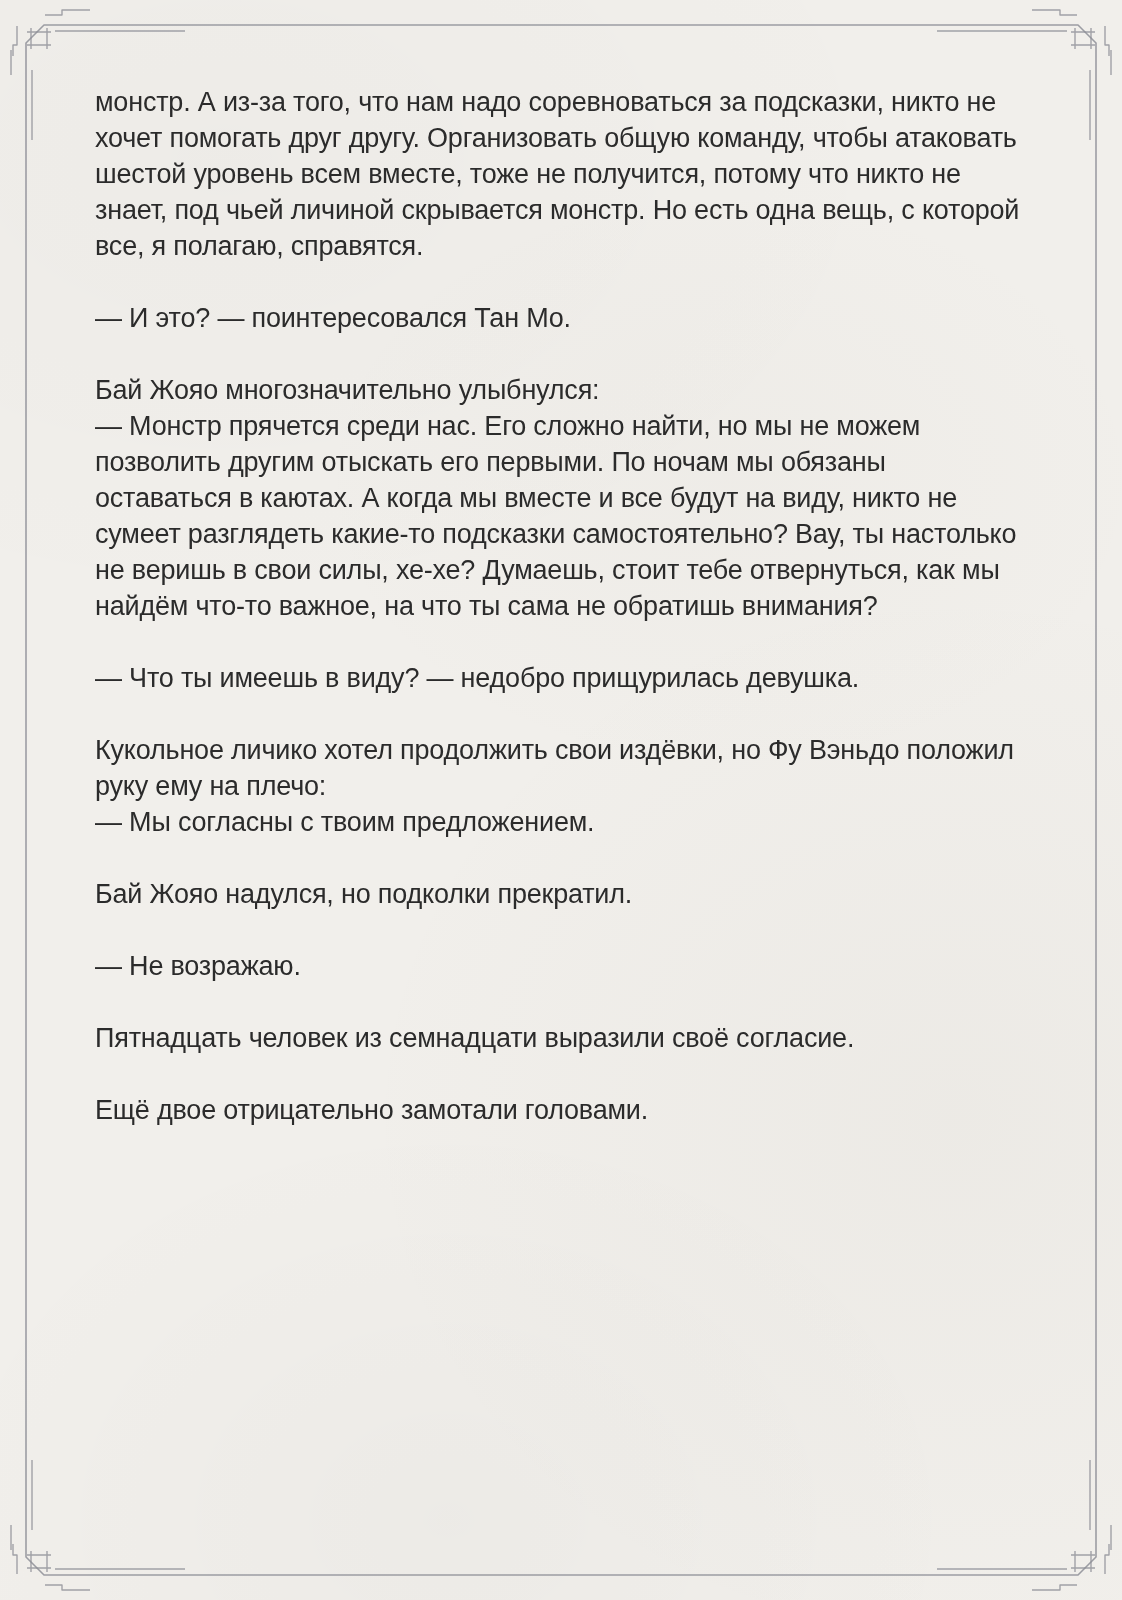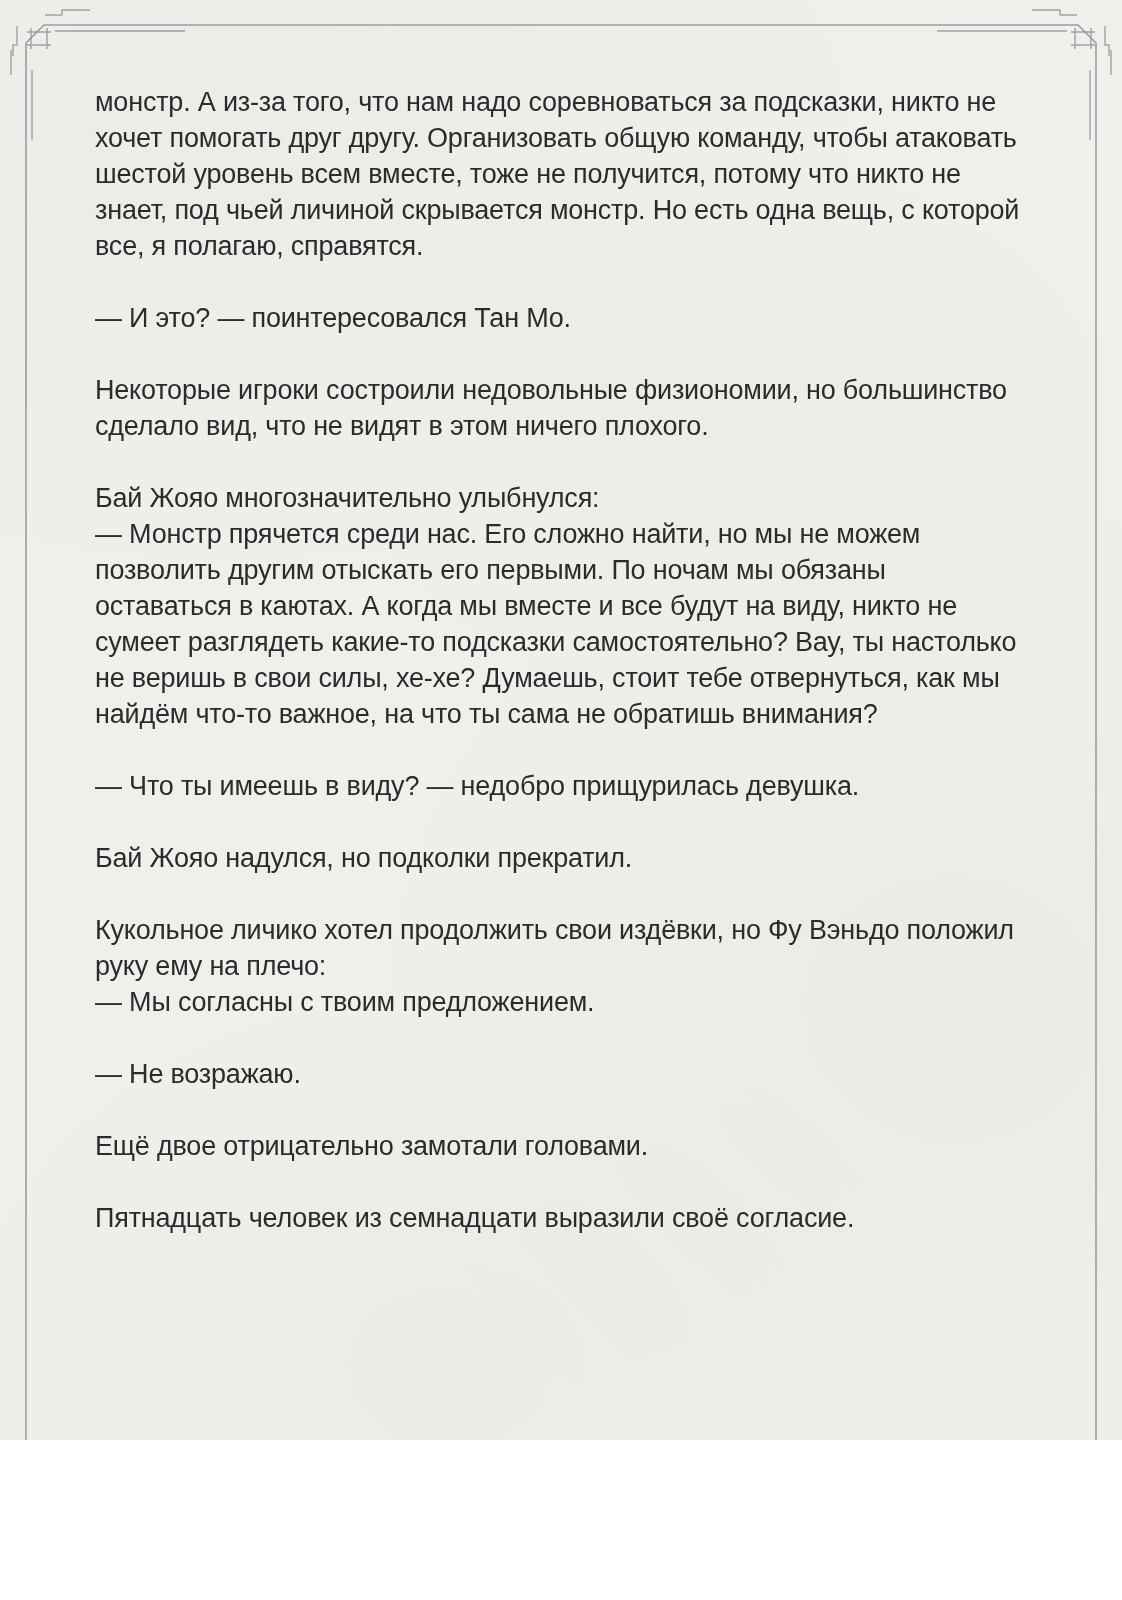--- a/index.html
+++ b/index.html
@@ -1,19 +1,19 @@
 <!DOCTYPE html>
 <html style="--text-color: #2b2b2b;"><head>
 <meta charset="utf-8">
 <style>
   html,body{margin:0;padding:0;}
   .page{
     position:relative;
     width:1122px;
-    height:1440px;
+    height:1600px;
     background-color:#f1efeb;
     background-image:
       radial-gradient(1200px 800px at 20% 10%, rgba(0,0,0,0.015), transparent 60%),
       radial-gradient(1000px 900px at 85% 70%, rgba(120,110,90,0.04), transparent 60%),
       radial-gradient(900px 700px at 40% 95%, rgba(0,0,0,0.02), transparent 60%),
       radial-gradient(700px 500px at 65% 30%, rgba(150,140,120,0.03), transparent 60%);
     overflow:hidden;
     font-family:"Liberation Sans","DejaVu Sans",sans-serif;
   }
   .frame{
@@ -63,25 +63,24 @@
     </defs>
     <use href="#corner-motif"></use>
     <use href="#corner-motif" transform="translate(1122,0) scale(-1,1)"></use>
     <use href="#corner-motif" transform="translate(0,1600) scale(1,-1)"></use>
     <use href="#corner-motif" transform="translate(1122,1600) scale(-1,-1)"></use>
   </svg>
 
   <div class="text">
     <div class="para">монстр. А из-за того, что нам надо соревноваться за подсказки, никто не хочет помогать друг другу. Организовать общую команду, чтобы атаковать шестой уровень всем вместе, тоже не получится, потому что никто не знает, под чьей личиной скрывается монстр. Но есть одна вещь, с которой все, я полагаю, справятся.</div>
     <div class="para">— И это? — поинтересовался Тан Мо.</div>
-    <div class="para">Некоторые игроки состроили недовольные физиономии, но большинство сделало вид, что не видят в этом ничего плохого.</div>
     <div class="para">Бай Жояо многозначительно улыбнулся:
 — Монстр прячется среди нас. Его сложно найти, но мы не можем позволить другим отыскать его первыми. По ночам мы обязаны оставаться в каютах. А когда мы вместе и все будут на виду, никто не сумеет разглядеть какие-то подсказки самостоятельно? Вау, ты настолько не веришь в свои силы, хе-хе? Думаешь, стоит тебе отвернуться, как мы найдём что-то важное, на что ты сама не обратишь внимания?</div>
     <div class="para">— Что ты имеешь в виду? — недобро прищурилась девушка.</div>
-    <div class="para">Бай Жояо надулся, но подколки прекратил.</div>
     <div class="para">Кукольное личико хотел продолжить свои издёвки, но Фу Вэньдо положил руку ему на плечо:
 — Мы согласны с твоим предложением.</div>
+    <div class="para">Бай Жояо надулся, но подколки прекратил.</div>
     <div class="para">— Не возражаю.</div>
+    <div class="para">Пятнадцать человек из семнадцати выразили своё согласие.</div>
     <div class="para">Ещё двое отрицательно замотали головами.</div>
-    <div class="para">Пятнадцать человек из семнадцати выразили своё согласие.</div>
   </div>
 
 </div>
 
 </body></html>

